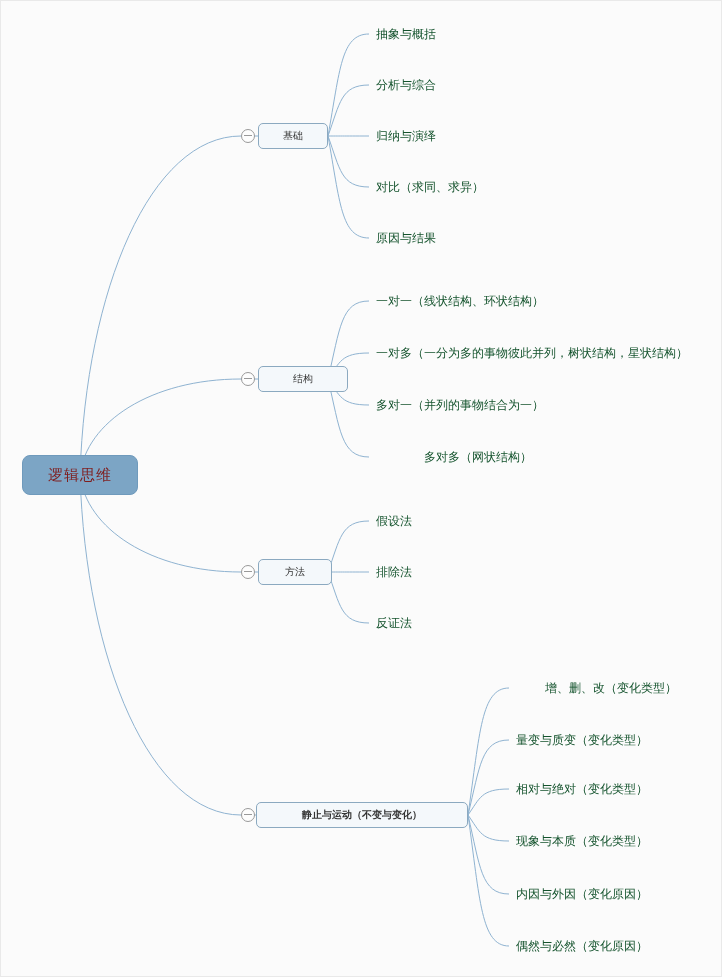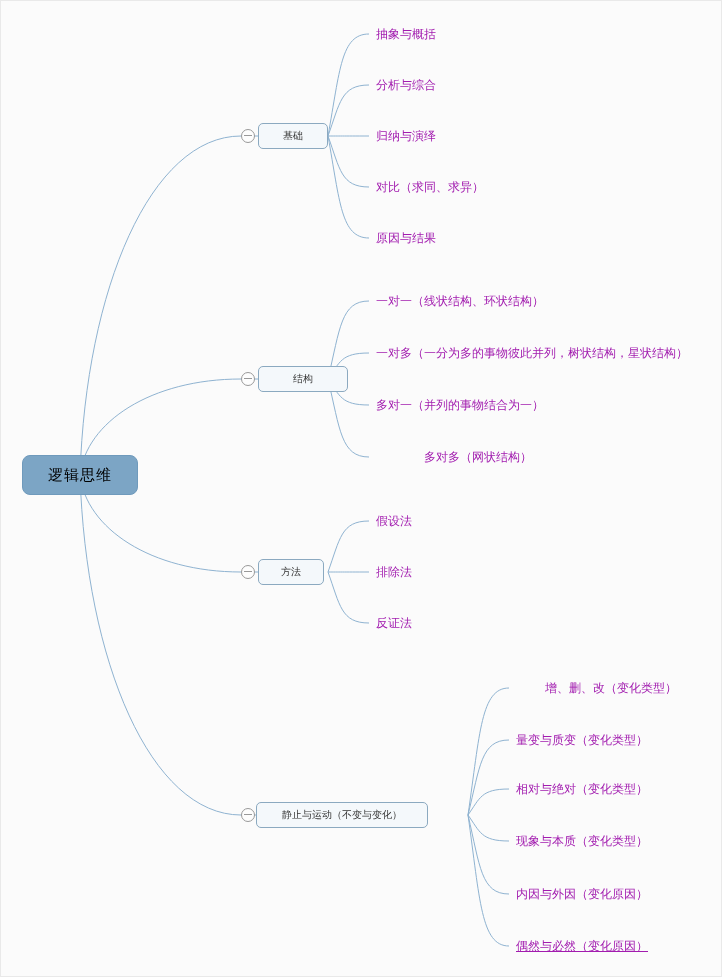--- a/index.html
+++ b/index.html
@@ -16,21 +16,21 @@
   #wires { position: absolute; left: 0; top: 0; width: 722px; height: 977px; }
   .root-node {
     position: absolute;
     left: 21px; top: 454px;
     width: 116px; height: 40px;
     background: #7ca5c5;
     border: 1px solid #6f9abc;
     border-radius: 8px;
     box-sizing: border-box;
     display: flex; align-items: center; justify-content: center;
-    color: #000000;
+    color: #7f1d1d;
     font-size: 15px;
     letter-spacing: 1px;
     cursor: default;
     z-index: 3;
   }
   .branch-node {
     position: absolute;
     height: 26px;
     background: #f4f8fb;
     border: 1px solid #8ba9c0;
@@ -55,21 +55,21 @@
   .collapse-icon::before {
     content: "";
     position: absolute;
     left: 2px; right: 2px; top: 5px;
     height: 1px;
     background: #999999;
   }
   .leaf-node {
     position: absolute;
     font-size: 12px;
-    color: #a21caf;
+    color: #14532d;
     white-space: nowrap;
     line-height: 16px;
     z-index: 3;
     cursor: default;
   }
 </style>
 </head>
 <body>
 
 <div id="canvas">
@@ -99,22 +99,22 @@
       <path d="M 467 814 C 479 797.1, 480 788, 508 788" stroke="#8fb3d1" stroke-width="1" fill="none"></path>
       <path d="M 467 814 C 479 830.9, 480 840, 508 840" stroke="#8fb3d1" stroke-width="1" fill="none"></path>
       <path d="M 467 814 C 479 865.35, 480 893, 508 893" stroke="#8fb3d1" stroke-width="1" fill="none"></path>
       <path d="M 467 814 C 479 899.15, 480 945, 508 945" stroke="#8fb3d1" stroke-width="1" fill="none"></path>
     </svg>
 
   <div class="root-node">逻辑思维</div>
 
   <div class="branch-node" style="left: 257px; top: 122px; width: 70px;">基础</div>
   <div class="branch-node" style="left: 257px; top: 365px; width: 90px;">结构</div>
-  <div class="branch-node" style="left: 257px; top: 558px; width: 66px;">方法</div>
-  <div class="branch-node" style="left: 255px; top: 801px; width: 172px;">静止与运动（不变与变化）</div>
+  <div class="branch-node" style="left: 257px; top: 558px; width: 74px;">方法</div>
+  <div class="branch-node" style="left: 255px; top: 801px; width: 212px; font-weight: bold;">静止与运动（不变与变化）</div>
 
   <div class="collapse-icon" style="left: 240px; top: 128px;"></div>
   <div class="collapse-icon" style="left: 240px; top: 371px;"></div>
   <div class="collapse-icon" style="left: 240px; top: 564px;"></div>
   <div class="collapse-icon" style="left: 240px; top: 807px;"></div>
 <div class="leaf-node" style="left: 375px; top: 25px;">抽象与概括</div>
     <div class="leaf-node" style="left: 375px; top: 76px;">分析与综合</div>
     <div class="leaf-node" style="left: 375px; top: 127px;">归纳与演绎</div>
     <div class="leaf-node" style="left: 375px; top: 178px;">对比（求同、求异）</div>
     <div class="leaf-node" style="left: 375px; top: 229px;">原因与结果</div>
@@ -123,14 +123,14 @@
     <div class="leaf-node" style="left: 375px; top: 396px;">多对一（并列的事物结合为一）</div>
     <div class="leaf-node" style="left: 375px; top: 448px; margin-left: 48px;">多对多（网状结构）</div>
     <div class="leaf-node" style="left: 375px; top: 512px;">假设法</div>
     <div class="leaf-node" style="left: 375px; top: 563px;">排除法</div>
     <div class="leaf-node" style="left: 375px; top: 614px;">反证法</div>
     <div class="leaf-node" style="left: 515px; top: 679px; margin-left: 29px;">增、删、改（变化类型）</div>
     <div class="leaf-node" style="left: 515px; top: 731px;">量变与质变（变化类型）</div>
     <div class="leaf-node" style="left: 515px; top: 780px;">相对与绝对（变化类型）</div>
     <div class="leaf-node" style="left: 515px; top: 832px;">现象与本质（变化类型）</div>
     <div class="leaf-node" style="left: 515px; top: 885px;">内因与外因（变化原因）</div>
-    <div class="leaf-node" style="left: 515px; top: 937px; text-decoration: underline;">偶然与必然（变化原因）</div>
+    <div class="leaf-node" style="left: 515px; top: 937px;">偶然与必然（变化原因）</div>
   </div>
 
 </body></html>

